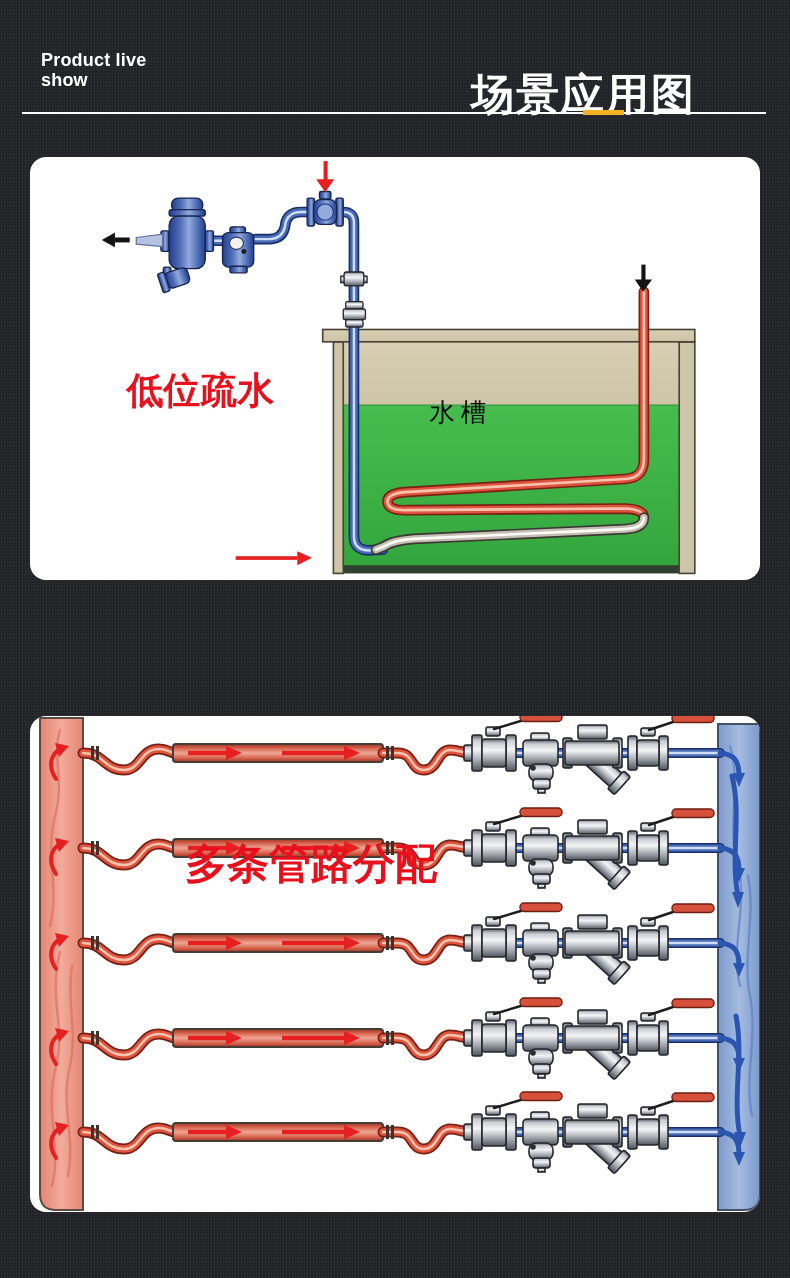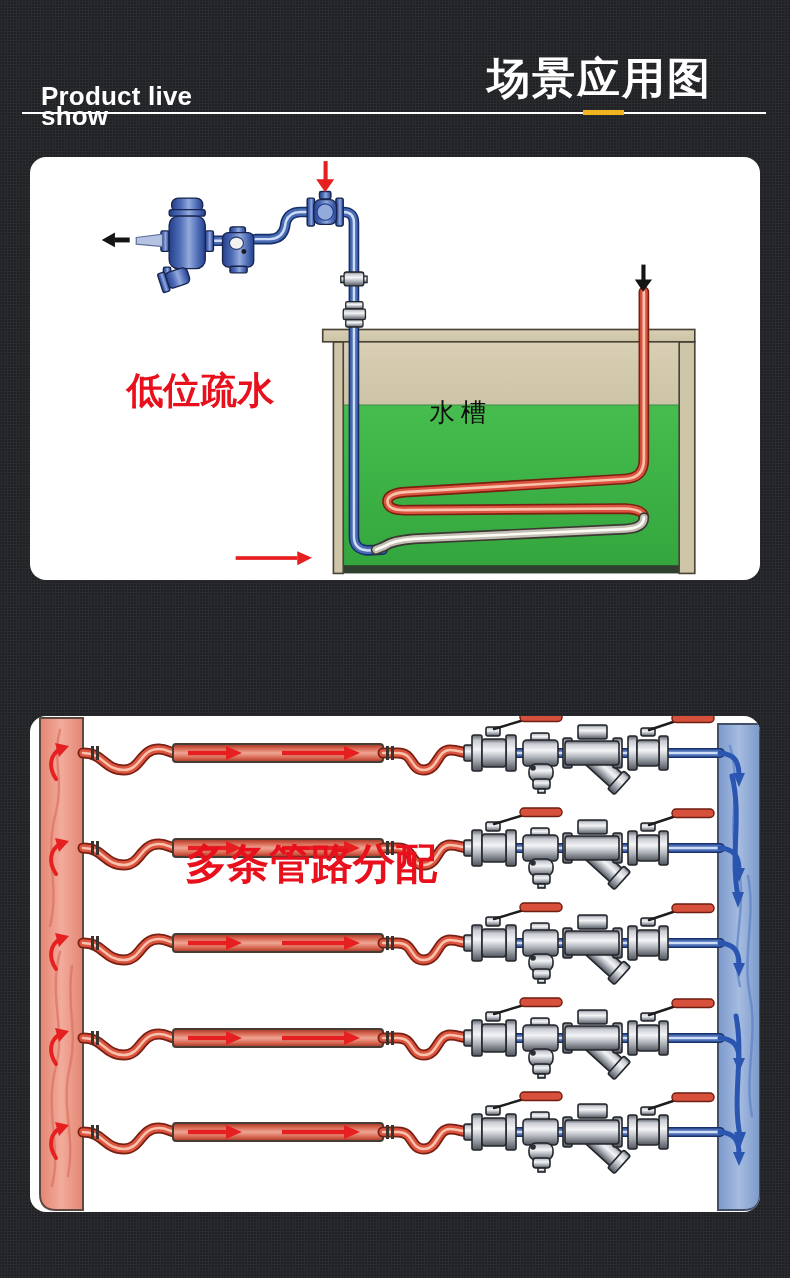--- a/index.html
+++ b/index.html
@@ -2,23 +2,23 @@
 <html><head>
 <meta charset="utf-8">
 <style>
   html,body{margin:0;padding:0;background:#101114;}
   .page{position:relative;width:790px;height:1278px;overflow:hidden;
         background-color:#1f2125;
         background-image:radial-gradient(rgba(255,255,255,.045) 1px, transparent 1.2px);
         background-size:3px 3px;
         font-family:"Liberation Sans", sans-serif;}
   
-  .brand{position:absolute;left:41px;top:50px;color:#fff;font-size:26px;font-weight:600;
-         line-height:20px;letter-spacing:.2px;margin-top:36px;}
-  .title{position:absolute;right:78px;top:50px;margin:0;color:#fff;font-size:43px;
+  .brand{position:absolute;left:41px;top:50px;color:#fff;font-size:18px;font-weight:600;
+         line-height:20px;letter-spacing:.2px;}
+  .title{position:absolute;right:78px;top:50px;margin:16px;color:#fff;font-size:43px;
          font-weight:700;letter-spacing:2px;white-space:nowrap;}
   .rule{position:absolute;left:22px;top:112px;width:744px;height:2px;background:#ffffff;}
   .rule-accent{position:absolute;left:583px;top:110px;width:41px;height:5px;background:#f2b321;}
   
   .panel{position:absolute;left:30px;width:730px;background:#fff;border-radius:16px;overflow:hidden;}
   .panel1{top:157px;height:423px;}
   .panel2{top:716px;height:496px;}
   .panel svg{display:block;width:100%;height:100%;}
   
   .pp{fill:none;stroke-linecap:round;stroke-linejoin:round;}

